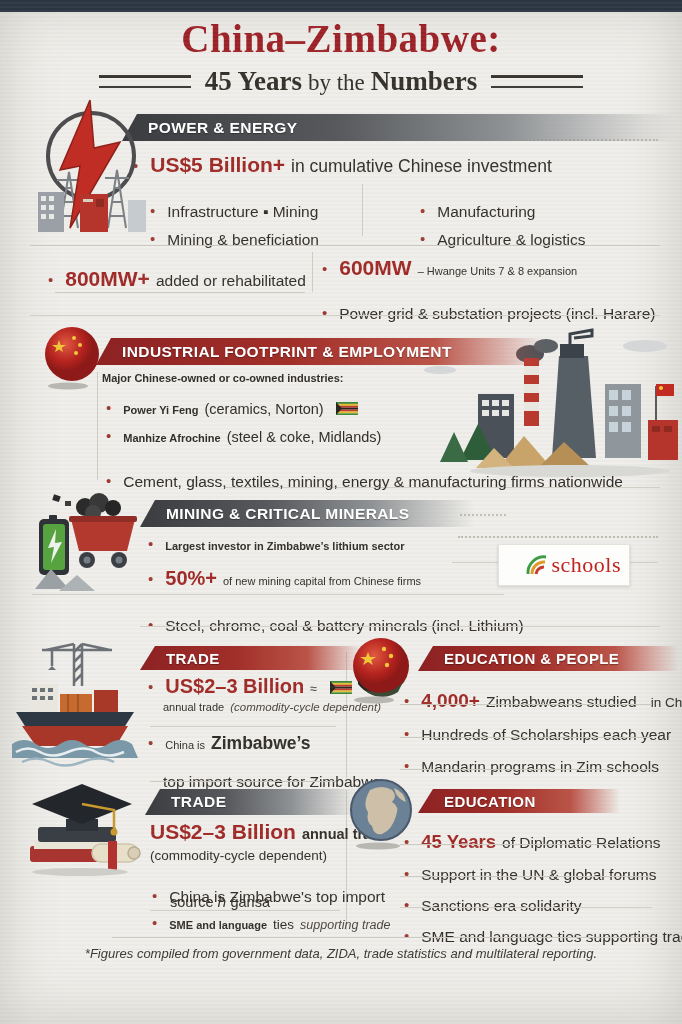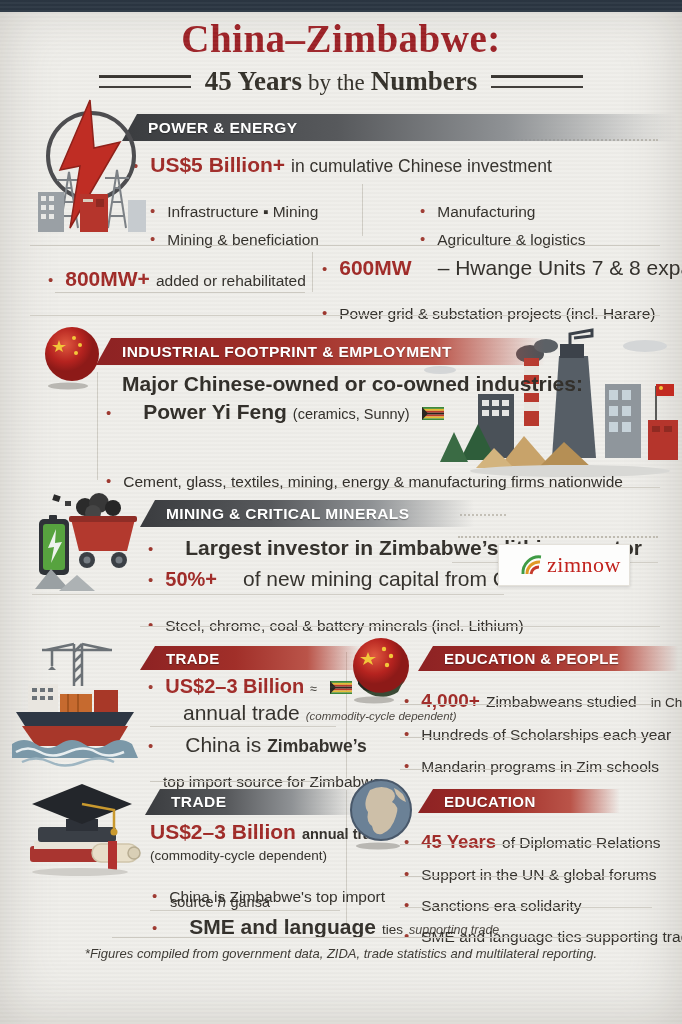--- a/index.html
+++ b/index.html
@@ -30,21 +30,21 @@
     text-shadow:0 1px 1px rgba(0,0,0,.35);z-index:2;
   }
   .hdr-dark{background:linear-gradient(90deg,#3a3c3f 0%,#57595c 38%,#8f9295 68%,rgba(168,170,173,0) 98%);}
   .hdr-red{background:linear-gradient(90deg,#8d2223 0%,#a12f29 42%,#ba5449 74%,rgba(192,92,80,0) 98%);}
   .row{position:absolute;display:flex;align-items:baseline;gap:6px;white-space:nowrap;}
   .bul::before{content:"•";color:#9e382f;font-size:15px;margin-right:6px;position:relative;top:-1px;}
   .vred{color:#a02a27;font-weight:bold;}
   .dark{color:#33302b;}
   .bold{font-weight:bold;}
   .sz21{font-size:21px;} .sz20{font-size:20px;} .sz19{font-size:19px;} .sz18{font-size:18.5px;}
-  .sz17{font-size:17.5px;} .sz16{font-size:21px;margin-left:20px;} .sz15{font-size:15.5px;margin-top:16px;} .sz14{font-size:14.5px;}
+  .sz17{font-size:17.5px;} .sz16{font-size:11px;} .sz15{font-size:15.5px;margin-top:16px;} .sz14{font-size:14.5px;}
   .sz13{font-size:13.5px;} .sz12{font-size:12.5px;}
   .note{font-style:italic;font-size:11.5px;color:#4a453f;}
   .hl{position:absolute;height:1px;background:#cfccc4;}
   .vl{position:absolute;width:1px;background:#cfccc4;}
   .dl{position:absolute;height:0;border-top:2px dotted #c2beb4;}
   .ico{position:absolute;z-index:3;}
   .logo-box{
     position:absolute;left:498px;top:544px;width:118px;height:36px;z-index:3;
     background:#fdfdfc;border:1px solid #e4e1da;box-shadow:0 1px 3px rgba(0,0,0,.15);
     display:flex;align-items:center;justify-content:flex-end;padding:2px 8px 2px 4px;gap:2px;
@@ -185,31 +185,35 @@
     <polygon points="56,140 74,120 94,140" fill="#d3b47e"></polygon>
     <ellipse cx="150" cy="143" rx="100" ry="6" fill="#d8d8d5"></ellipse>
   </svg>
 
   <div class="vl" style="left:97px;top:372px;height:108px;"></div>
   <div class="row" style="left:102px;top:372px;z-index:2;">
     <span class="bold sz16">Major Chinese-owned or co-owned industries:</span>
   </div>
   <div class="row bul" style="left:106px;top:400px;z-index:2;">
     <span class="bold sz16">Power Yi Feng</span>
-    <span class="sz14">(ceramics, Sunny)</span>
+    <span class="sz14">(ceramics, Norton)</span>
     <svg class="flagchip" width="22" height="13" viewBox="0 0 22 13">
       <rect y="0" width="22" height="1.9" fill="#3f8a3c"></rect>
         <rect y="1.9" width="22" height="1.9" fill="#e3bb2f"></rect>
       <rect y="3.8" width="22" height="1.9" fill="#bf3b2c"></rect>
         <rect y="5.7" width="22" height="1.9" fill="#27241f"></rect>
       <rect y="7.6" width="22" height="1.9" fill="#bf3b2c"></rect>
         <rect y="9.5" width="22" height="1.9" fill="#e3bb2f"></rect>
       <rect y="11.4" width="22" height="1.6" fill="#3f8a3c"></rect>
         <polygon points="0,0 6,6.5 0,13" fill="#2a2722"></polygon>
     </svg>
+  </div>
+  <div class="row bul" style="left:106px;top:428px;z-index:2;">
+    <span class="bold sz16">Manhize Afrochine</span>
+    <span class="sz14">(steel &amp; coke, Midlands)</span>
   </div>
   <div class="row bul" style="left:106px;top:457px;z-index:2;">
     <span class="sz15">Cement, glass, textiles, mining, energy &amp; manufacturing firms nationwide</span>
   </div>
   <div class="hl" style="left:225px;top:487px;width:435px;"></div>
 
   <svg class="ico" style="left:33px;top:493px;" width="108" height="100" viewBox="0 0 108 100">
     <rect x="20" y="2" width="7" height="6" fill="#2b2b2b" transform="rotate(18 23 5)"></rect>
     <rect x="32" y="8" width="6" height="5" fill="#3c3c3c"></rect>
     <circle cx="52" cy="14" r="9" fill="#2b2b2b"></circle>
@@ -248,21 +252,21 @@
     <span class="sz15">Steel, chrome, coal &amp; battery minerals (incl. Lithium)</span>
   </div>
   <div class="hl" style="left:140px;top:626px;width:520px;"></div>
 
   <div class="logo-box">
     <svg width="26" height="26" viewBox="0 0 26 26">
       <path d="M4 22 A16 16 0 0 1 22 5" fill="none" stroke="#3f9b45" stroke-width="3"></path>
       <path d="M8 22 A12 12 0 0 1 21 10" fill="none" stroke="#e09a26" stroke-width="3"></path>
       <path d="M12 22 A8 8 0 0 1 20 15" fill="none" stroke="#c63b2c" stroke-width="3"></path>
     </svg>
-    <span class="logo-text">zimnow</span>
+    <span class="logo-text">schools</span>
   </div>
 
   <div class="vl" style="left:346px;top:652px;height:126px;"></div>
   <div class="vl" style="left:346px;top:790px;height:140px;"></div>
 
   <svg class="ico" style="left:12px;top:640px;" width="126" height="132" viewBox="0 0 126 132">
     <g stroke="#6b7176" stroke-width="2.5" fill="none">
       <path d="M62 46 L62 4 M70 46 L70 4 M62 12 L70 4 M62 22 L70 14 M62 32 L70 24 M62 42 L70 34"></path>
       <path d="M30 10 L100 10 M34 10 L62 4 M98 10 L70 4"></path>
       <path d="M40 10 L40 26"></path>

